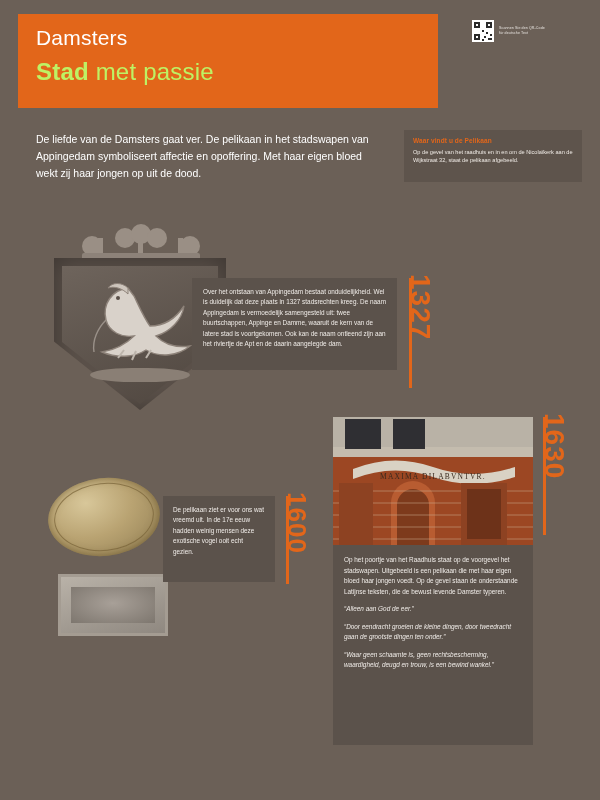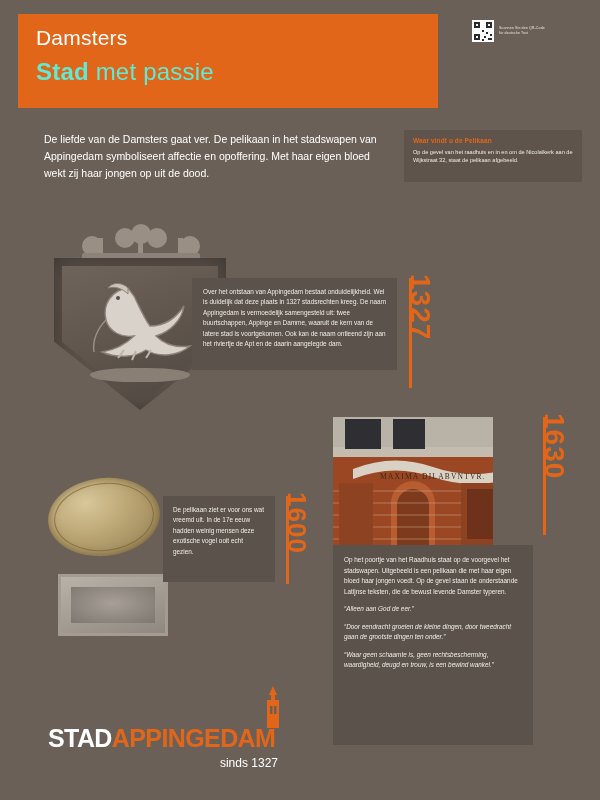--- a/index.html
+++ b/index.html
@@ -21,21 +21,21 @@
   .header-band {
     position:absolute; left:18px; top:14px; width:420px; height:94px;
     background:#e2661a;
   }
   .header-title {
     position:absolute; left:36px; top:26px;
     font-size:21px; font-weight:400; color:#ffffff; letter-spacing:0.2px;
   }
   .header-sub {
     position:absolute; left:36px; top:58px;
-    font-size:24px; color:#5eead4; letter-spacing:0.2px;
+    font-size:24px; color:#bef264; letter-spacing:0.2px;
   }
   .header-sub b { font-weight:bold; }
 
   
   .qr-block {
     position:absolute; right:18px; top:18px;
     width:110px; height:26px;
     display:flex; align-items:center; gap:5px;
   }
   .qr-code {
@@ -45,21 +45,21 @@
   .qr-code .m {
     position:absolute; background:#2a2a2a;
   }
   .qr-text {
     font-size:3.6px; line-height:1.45; color:#e6e2de; letter-spacing:0.1px;
   }
 
   
   .intro {
     position:absolute; left:36px; top:131px; width:350px;
-    font-size:10.5px; line-height:1.62; color:#ffffff;margin-left:8px;
+    font-size:10.5px; line-height:1.62; color:#ffffff;
   }
 
   
   .infobox {
     position:absolute; left:404px; top:130px; width:178px; height:52px;
     background:#5e544c;
     padding:7px 9px;
   }
   .infobox h4 {
     margin:0 0 4px 0; font-size:6.5px; font-weight:bold; color:#e2661a;
@@ -116,21 +116,21 @@
     background:#e2661a;
   }
   .year-1327 {
     position:absolute; left:404px; top:274px;
     font-size:28px; color:#e2661a; font-weight:bold; letter-spacing:1px;
     writing-mode:vertical-rl; text-orientation:mixed;
   }
 
   
   .photo-1630 {
-    position:absolute; left:333px; top:417px; width:160px; height:128px;
+    position:absolute; left:333px; top:417px; width:200px; height:128px;
     background:#8d3f22; overflow:hidden;
   }
   .bar-1630 {
     position:absolute; left:543px; top:417px; width:3px; height:118px;
     background:#e2661a;
   }
   .year-1630 {
     position:absolute; left:538px; top:413px;
     font-size:28px; color:#e2661a; font-weight:bold; letter-spacing:1px;
     writing-mode:vertical-rl; text-orientation:mixed;
@@ -293,23 +293,14 @@
   </div>
   <div class="bar-1630"></div>
   <div class="year-1630">1630</div>
   <div class="text-1630">
     <p>Op het poortje van het Raadhuis staat op de voorgevel het stadswapen. Uitgebeeld is een pelikaan die met haar eigen bloed haar jongen voedt. Op de gevel staan de onderstaande Latijnse teksten, die de bewust levende Damster typeren.</p>
     <p class="q">“Alleen aan God de eer.”</p>
     <p class="q">“Door eendracht groeien de kleine dingen, door tweedracht gaan de grootste dingen ten onder.”</p>
     <p class="q">“Waar geen schaamte is, geen rechtsbescherming, waardigheid, deugd en trouw, is een bewind wankel.”</p>
   </div>
 
-  <div class="logo">
-    <svg class="logo-tower" width="26" height="42" viewBox="0 0 26 42">
-      <path d="M13 0 L17 9 L15 9 L15 14 L19 14 L19 42 L7 42 L7 14 L11 14 L11 9 L9 9 Z" fill="#e2661a"></path>
-      <rect x="10" y="20" width="2.5" height="8" fill="#6b6057"></rect>
-      <rect x="14" y="20" width="2.5" height="8" fill="#6b6057"></rect>
-    </svg>
-    <div class="logo-text"><span>STAD</span><span class="orange">APPINGEDAM</span></div>
-    <div class="logo-sinds">sinds 1327</div>
-  </div>
 
 </div>
 
 </body></html>

